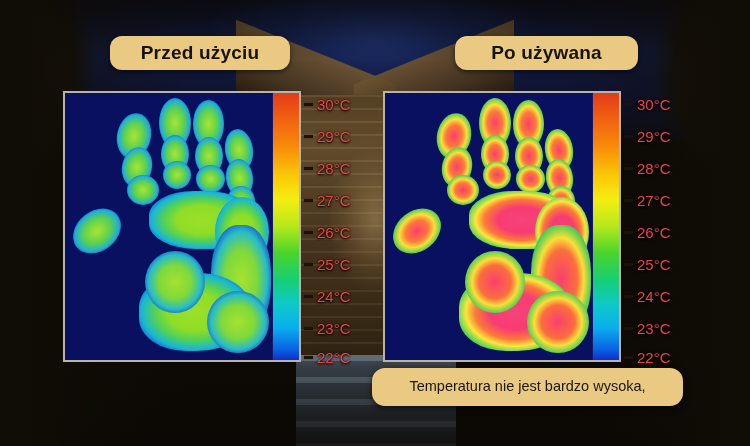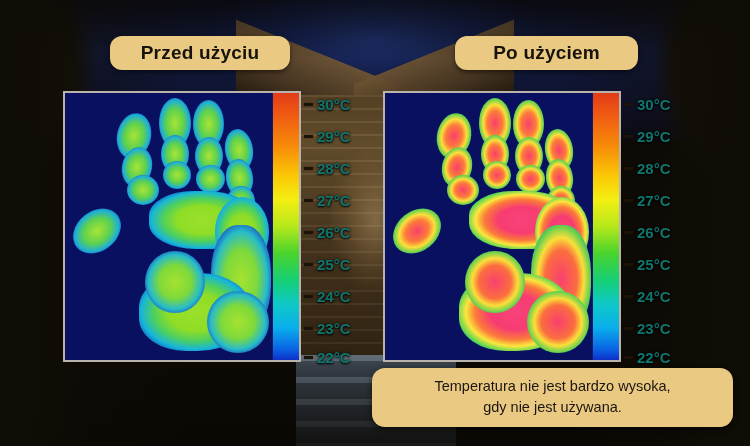--- a/index.html
+++ b/index.html
@@ -143,40 +143,40 @@
   #scale-right{left:624px;}
   .scale-row{
     position:absolute;left:0;width:64px;height:16px;
     display:flex;align-items:center;
   }
   .tick{
     width:9px;height:3px;background:#1d1208;margin-right:4px;flex:0 0 auto;
     box-shadow:0 0 1px rgba(0,0,0,.8);
   }
   .tick-label{
-    color:#0f766e;font-size:15px;font-weight:bold;
+    color:#ef4444;font-size:15px;font-weight:normal;
     text-shadow:0 1px 2px rgba(0,0,0,.95), 0 0 3px rgba(0,0,0,.8);
     white-space:nowrap;
   }
 
   
   .caption{
     position:absolute;
     background:#eac983;
     border-radius:13px;
     box-shadow:0 2px 6px rgba(0,0,0,.6);
     color:#1b1710;
     font-size:14.5px;
     line-height:1.45;
     text-align:center;
     padding:8px 10px 9px;
     box-sizing:border-box;
   }
   #caption-left{left:38px;top:368px;width:300px;}
-  #caption-right{left:372px;top:368px;width:361px;}
+  #caption-right{left:372px;top:368px;width:311px;}
   .caption .ln{display:block;}
 </style>
 </head>
 <body>
 
 <div id="stage">
 
   <div class="bg">
     <div class="bg-sky"></div>
     <div class="bg-roofL"></div>
@@ -184,21 +184,21 @@
     <div class="bg-wall"></div>
     <div class="bg-glow"></div>
     <div class="bg-step"></div>
     <div class="bg-treeL"></div>
     <div class="bg-treeR"></div>
     <div class="bg-vig"></div>
   </div>
 
   <div class="pill" id="pill-left">Przed użyciu</div>
 
-  <div class="pill" id="pill-right">Po użyciem</div>
+  <div class="pill" id="pill-right">Po używana</div>
 
   <div class="panel" id="panel-left">
     <div class="thermo-field">
 
       <div class="blob cool-small" style="left:6px;top:118px;width:52px;height:40px;transform:rotate(-38deg);"></div>
 
       <div class="blob cool-small" style="left:52px;top:20px;width:34px;height:46px;transform:rotate(12deg);"></div>
       <div class="blob cool-small" style="left:57px;top:54px;width:30px;height:40px;transform:rotate(12deg);"></div>
       <div class="blob cool-small" style="left:62px;top:82px;width:32px;height:30px;"></div>
 
@@ -325,16 +325,15 @@
       </div>
     <div class="scale-row" style="top:258px;">
         <span class="tick"></span>
         <span class="tick-label">22°C</span>
       </div>
   </div>
 
 
   <div class="caption" id="caption-right">
     <span class="ln">Temperatura nie jest bardzo wysoka,</span>
-    <span class="ln">gdy nie jest używana.</span>
   </div>
 
 </div>
 
 </body></html>

